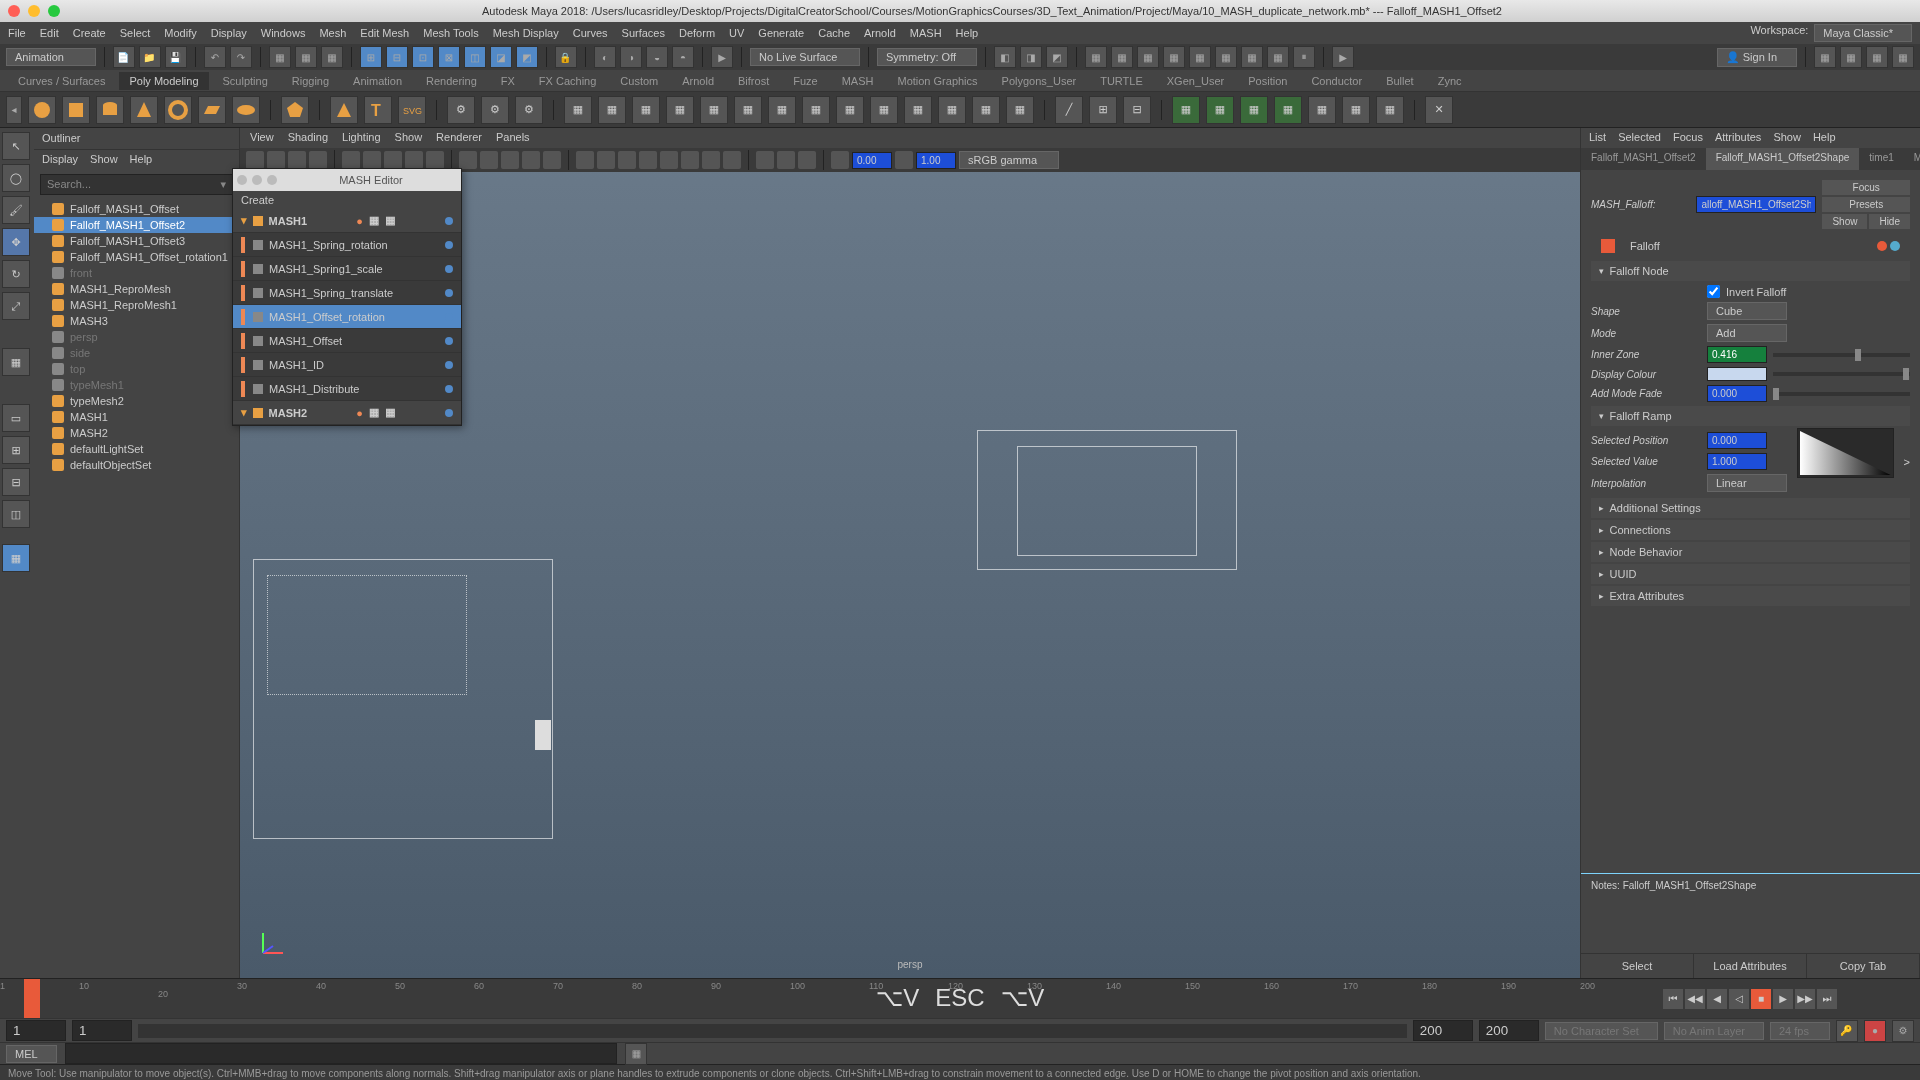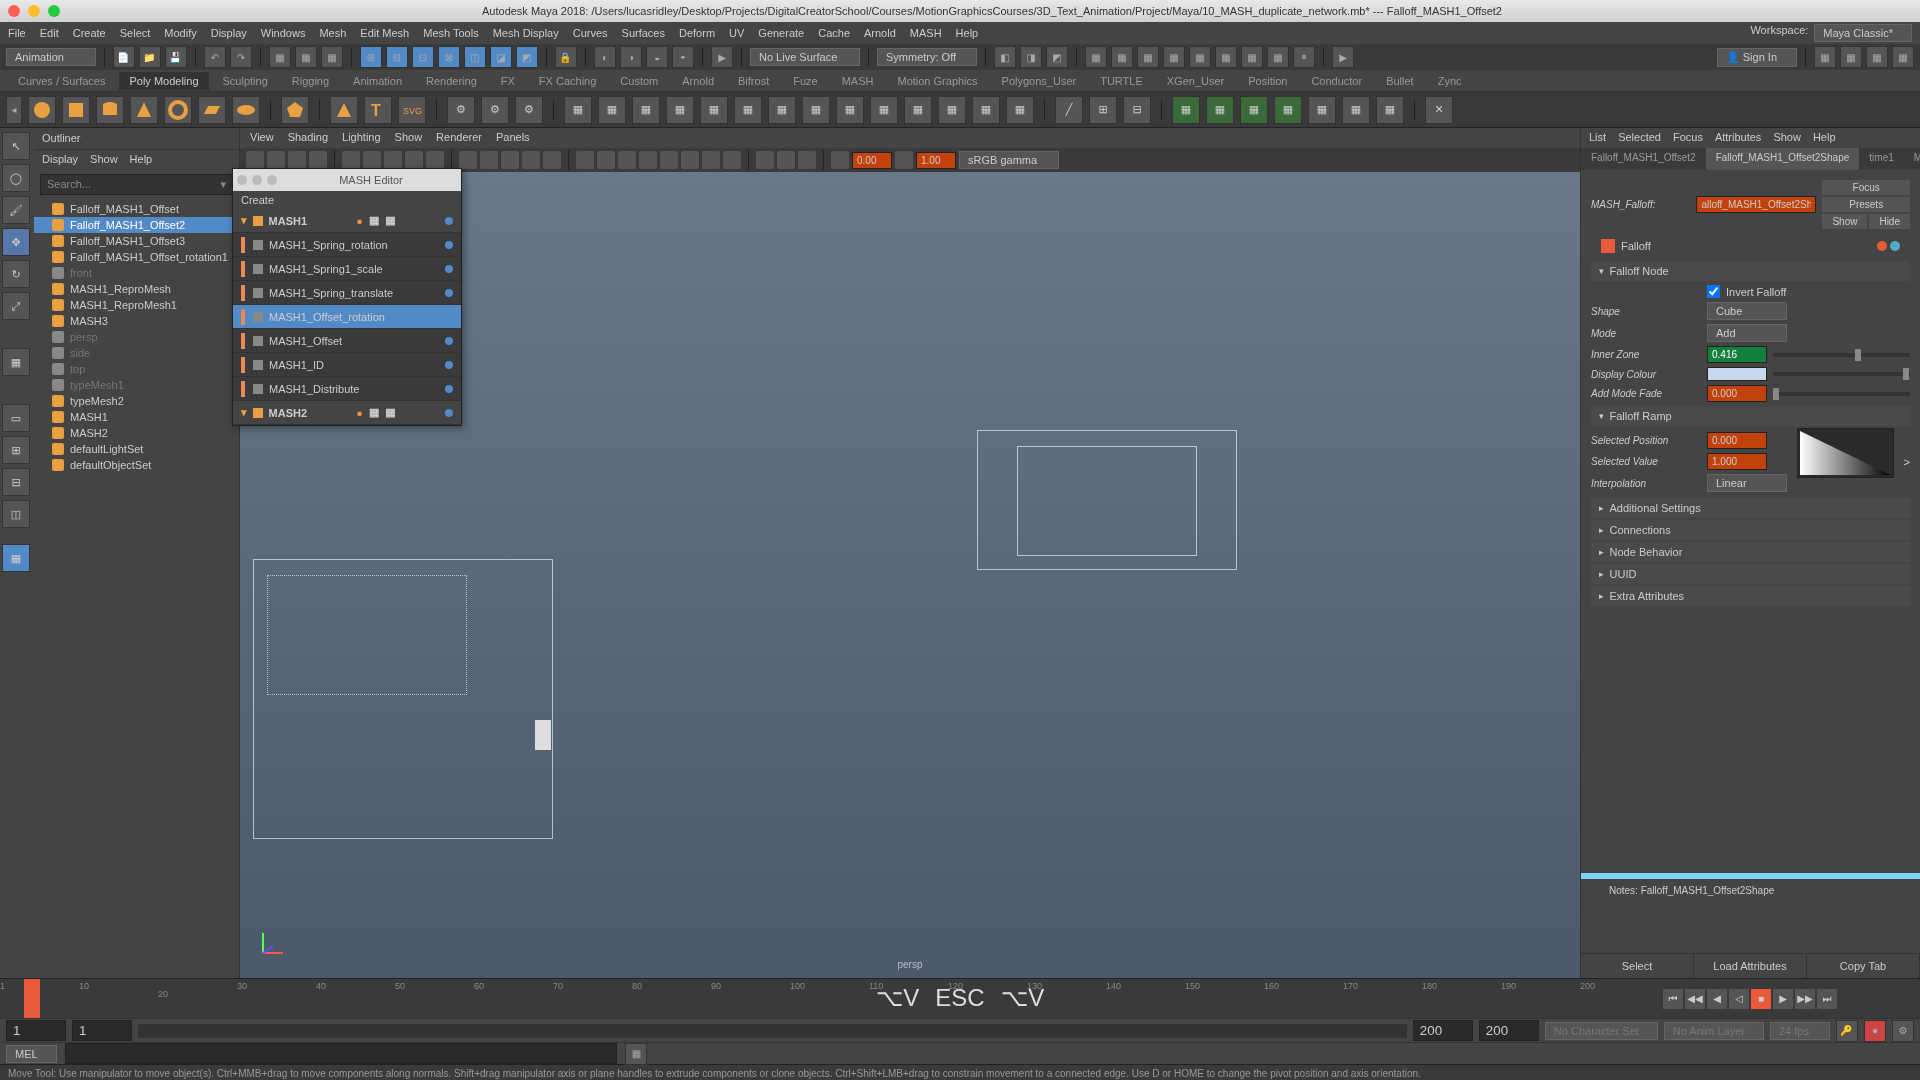--- a/index.html
+++ b/index.html
@@ -56,21 +56,21 @@
 .mash-node .dot { width: 8px; height: 8px; background: #5289c7; border-radius: 50%; margin-left: auto; }
 .mash-node .red-orange { width: 4px; height: 16px; background: #e85; margin-right: 2px; }
 .right-panel { width: 340px; background: #444; border-left: 1px solid #333; display: flex; flex-direction: column; }
 .attr-menu { height: 20px; display: flex; gap: 12px; padding: 3px 8px; color: #ccc; }
 .attr-tabs { display: flex; height: 22px; background: #3a3a3a; }
 .attr-tab { padding: 4px 10px; color: #999; cursor: pointer; white-space: nowrap; font-size: 10px; }
 .attr-tab.active { background: #555; color: #ccc; }
 .attr-body { padding: 6px 10px; flex: 1; overflow-y: auto; }
 .attr-row { display: flex; align-items: center; margin: 4px 0; gap: 6px; }
 .attr-label { width: 110px; text-align: left; color: #ccc; font-size: 10px; font-style: italic; }
-.attr-input { background: #c2410c; border: 1px solid #222; padding: 2px 4px; color: #ccc; width: 60px; font-size: 10px; }
+.attr-input { background: #1d4ed8; border: 1px solid #222; padding: 2px 4px; color: #ccc; width: 60px; font-size: 10px; }
 .attr-input.highlight { background: #15803d; color: #fff; }
 .attr-slider { flex: 1; height: 4px; background: #333; position: relative; }
 .attr-slider-thumb { position: absolute; width: 6px; height: 12px; background: #888; top: -4px; }
 .attr-section { background: #4a4a4a; padding: 4px 8px; margin: 2px 0; color: #ccc; cursor: pointer; display: flex; align-items: center; gap: 6px; }
 .attr-section::before { content: '▸'; font-size: 9px; }
 .attr-section.open::before { content: '▾'; }
 .ramp-widget { width: 150px; height: 50px; background: #2a2a2a; border: 1px solid #222; position: relative; }
 .ramp-grad { position: absolute; inset: 2px; background: linear-gradient(to right, #fff, #000); clip-path: polygon(0 0, 100% 100%, 0 100%); }
 .attr-buttons { display: flex; border-top: 1px solid #333; }
 .attr-btn { flex: 1; text-align: center; padding: 6px; background: #444; border-right: 1px solid #333; cursor: pointer; }
@@ -84,24 +84,24 @@
 .range-row { height: 24px; background: #444; display: flex; align-items: center; gap: 6px; padding: 0 6px; border-top: 1px solid #333; }
 .range-input { background: #2a2a2a; border: 1px solid #222; padding: 2px 6px; color: #ccc; width: 60px; }
 .range-slider { flex: 1; height: 14px; background: #333; position: relative; }
 .cmd-row { height: 22px; background: #444; display: flex; align-items: center; padding: 0 6px; border-top: 1px solid #333; gap: 8px; }
 .help-row { height: 20px; background: #3a3a3a; padding: 3px 8px; color: #999; font-size: 10px; border-top: 1px solid #222; }
 .keyboard-overlay { position: absolute; bottom: 68px; left: 50%; transform: translateX(-50%); display: flex; gap: 16px; align-items: center; color: #ddd; font-size: 24px; }
 .key-glyph { display: flex; align-items: center; gap: 4px; }
 .focus-preset { display: flex; flex-direction: column; gap: 2px; margin-left: auto; }
 .fp-btn { background: #555; padding: 2px 10px; font-size: 10px; text-align: center; }
 .show-hide { display: flex; gap: 2px; }
-.notes-area { padding: 6px 28px; border-top: 6px solid #7dd3fc; color: #ccc; font-size: 10px; height: 80px; }
+.notes-area { padding: 6px 10px; border-top: 1px solid #7dd3fc; color: #ccc; font-size: 10px; height: 80px; }
 .color-swatch { width: 60px; height: 14px; border: 1px solid #222; }
 .sep { width: 1px; height: 20px; background: #222; margin: 0 4px; }
-.falloff-header { display: flex; align-items: center; padding: 6px 10px; gap: 6px; }
+.falloff-header { display: flex; align-items: center; padding: 6px 10px; gap: 15px; }
 .falloff-icon { width: 14px; height: 14px; background: #e85a3a; }
 .toggle-dots { display: flex; gap: 3px; margin-left: auto; }
 .td { width: 10px; height: 10px; border-radius: 50%; }
 </style>
 </head>
 <body>
 
 <div class="titlebar">
   <div class="traffic-lights">
     <div class="tlight tl-red"></div>

